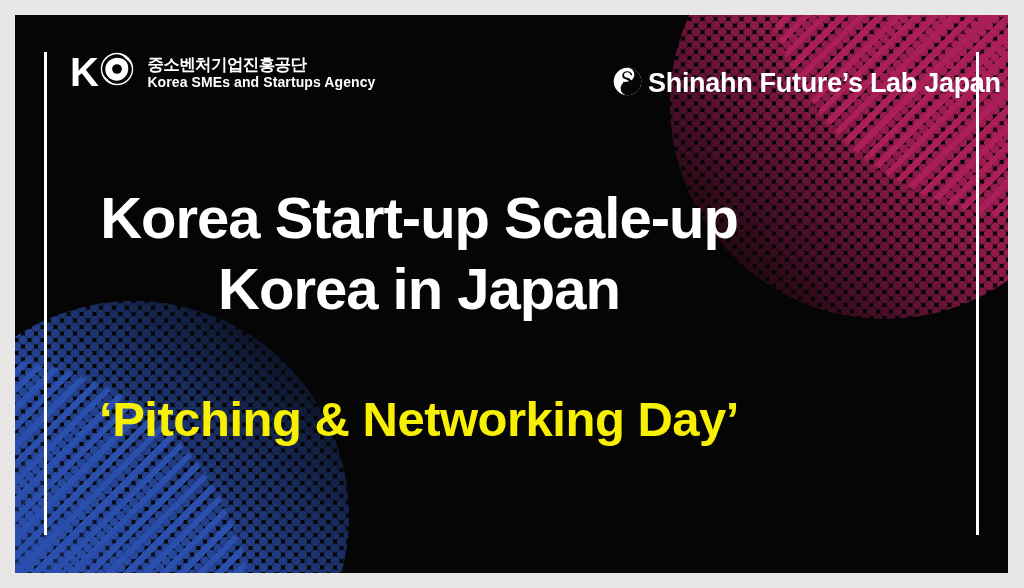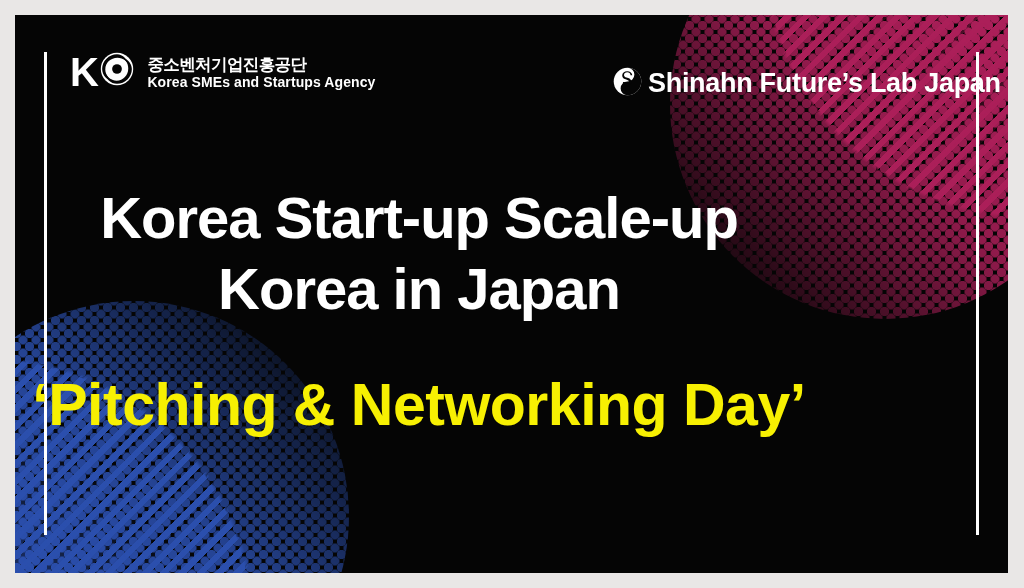--- a/index.html
+++ b/index.html
@@ -230,23 +230,23 @@
   }
   .title-line {
     color: #ffffff;
     font-size: 58px;
     font-weight: 700;
     letter-spacing: -1px;
     line-height: 1.22;
     white-space: nowrap;
   }
   .subtitle-line {
-    margin-top: 48px;
+    margin-top: 68px;
     color: #f7f002;
-    font-size: 59px;
+    font-size: 49px;
     font-weight: 700;
     letter-spacing: -0.5px;
     line-height: 1.1;
     white-space: nowrap;
   }
 </style>
 </head>
 <body>
 
 <div class="slide-frame">

